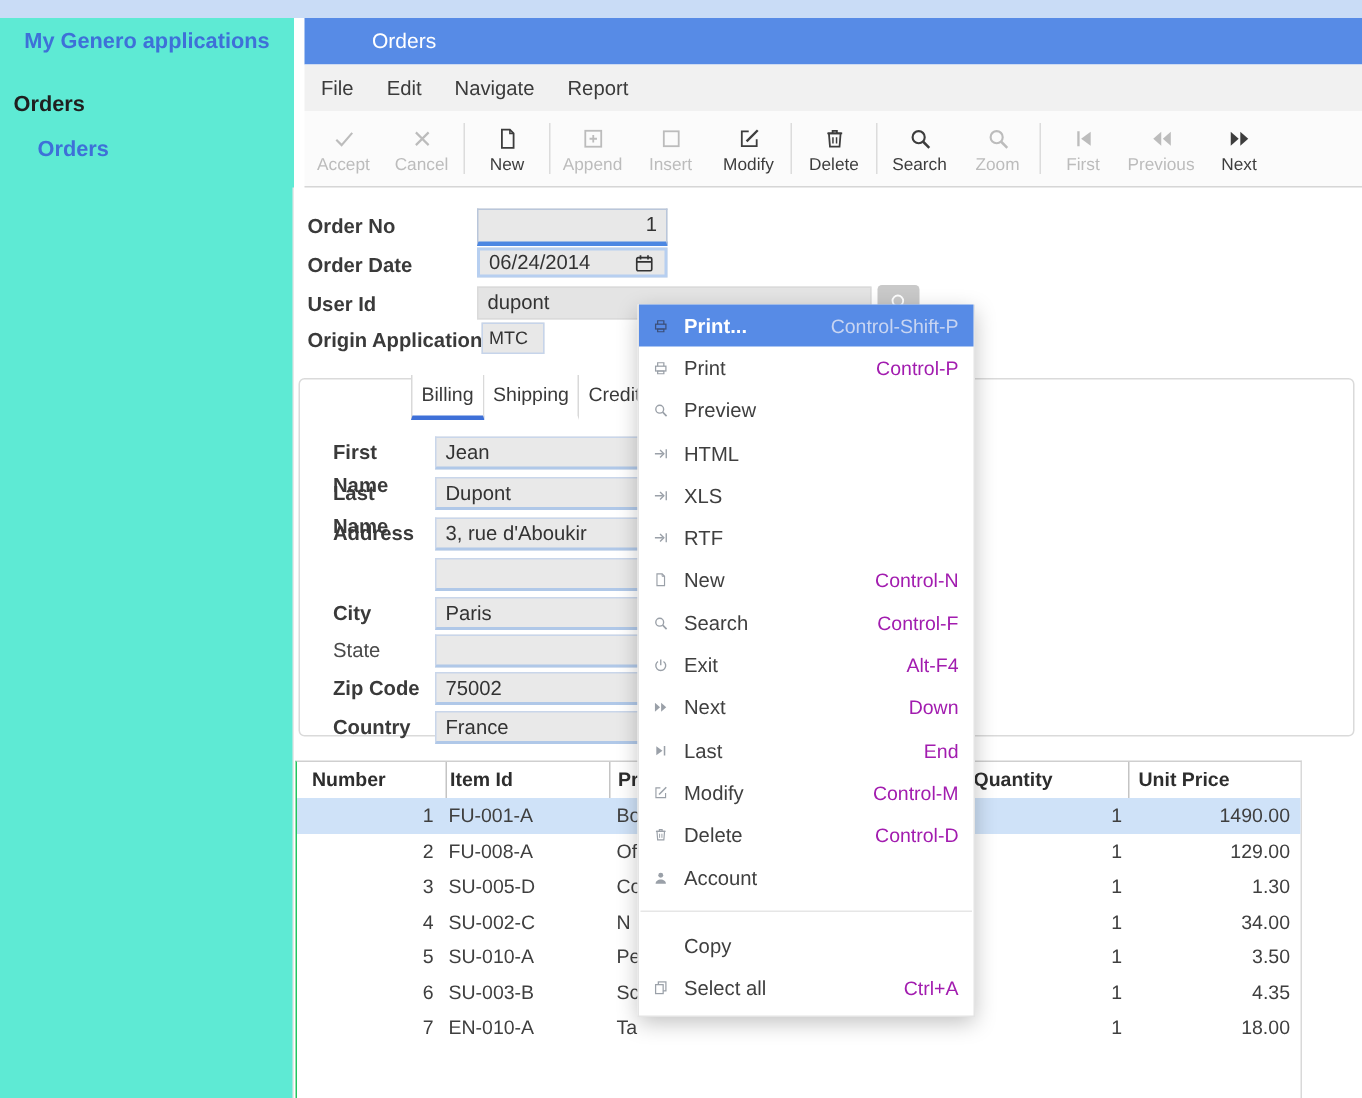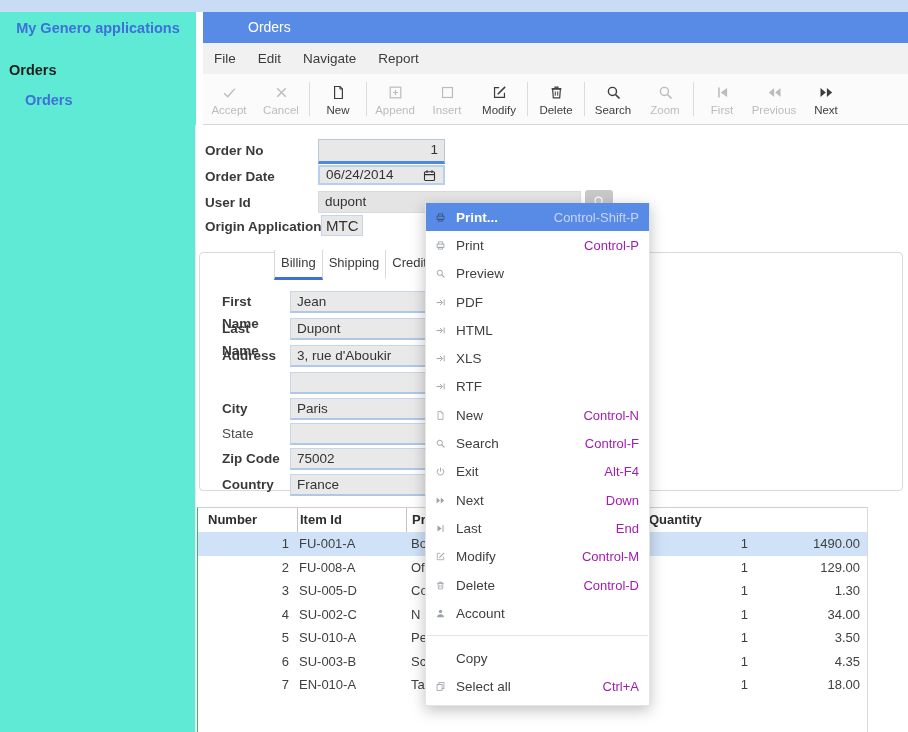--- a/index.html
+++ b/index.html
@@ -40,21 +40,21 @@
 
   #order-no-field{ left:318px; top:139px; width:127px; height:25px; border:1px solid #b9c6da;
                    border-bottom:3px solid #4c87e2; text-align:right; line-height:20px; }
   #order-date-field{ left:318px; top:165px; width:127px; height:20px; border:2px solid #b7cff0;
                      display:flex; align-items:center; justify-content:space-between; line-height:20px; }
   #order-date-field .ic{ width:15px; height:15px; color:#333; }
   #user-id-field{ left:318px; top:191px; width:263px; height:22px; background:#e4e4e4; border:1px solid #dadada; line-height:20px; }
   #user-id-button{ left:585px; top:190px; width:28px; height:23px; background:#c9c9c9; border-radius:3px;
                    display:flex; align-items:center; justify-content:center; color:#fff; cursor:pointer; }
   #user-id-button .ic{ width:15px; height:15px; }
-  #origin-app-field{ left:321px; top:215px; width:42px; height:21px; border:1px solid #c6d4ea; font-size:15px; line-height:19px; padding:0 4px; }
+  #origin-app-field{ left:321px; top:215px; width:42px; height:21px; border:1px solid #c6d4ea; font-size:12px; line-height:19px; padding:0 4px; }
 
   
   #group-box{ left:199px; top:252px; width:704px; height:239px; border:1px solid #dadada; border-radius:4px; }
   #tab-strip{ left:274px; top:250px; height:30px; display:flex; background:#fff; z-index:2; }
   .tab{ padding:0 6px; font-size:13px; line-height:26px; color:#3a3a3a; border-right:1px solid #d9d9d9;
         border-bottom:3px solid transparent; cursor:pointer; background:#fff; }
   .tab:first-child{ border-left:1px solid #d9d9d9; }
   .tab.active{ border-bottom:3px solid #3e70d8; }
 
   .bf-row{ position:absolute; left:0; width:100%; height:22px; }
@@ -332,20 +332,21 @@
       <div class="bf-field">France</div>
     </div>
   </div>
 
 <div id="items-table" class="abs">
   <div id="table-head" class="t-grid t-head">
       <div class="hc" style="padding-left: 10px;">Number</div>
       <div class="hc sep" style="padding-left: 2px;">Item Id</div>
       <div class="hc sep" style="padding-left: 5px;">Pr</div>
       <div class="hc sep" style="padding-left: 8px;">Quantity</div>
+      <div class="hc sep" style="padding-left: 6px;">Unit Price</div>
     </div>
   <div id="table-body">
       <div class="t-grid t-row selected">
         <div class="tc al-r" style="padding-left: 0px; padding-right: 8px;">1</div>
         <div class="tc" style="padding-left: 2px; padding-right: 0px;">FU-001-A</div>
         <div class="tc" style="padding-left: 5px; padding-right: 0px;">Bo</div>
         <div class="tc al-r" style="padding-left: 0px; padding-right: 4px;">1</div>
         <div class="tc al-r" style="padding-left: 0px; padding-right: 7px;">1490.00</div>
       </div>
       <div class="t-grid t-row">
@@ -420,29 +421,20 @@
       </span>
       <span class="cm-label">Preview</span>
       <span class="cm-shortcut"></span>
     </div>
     <div class="cm-item">
       <span class="cm-ic">
         <svg class="ic">
           <use href="#sym-export"></use>
         </svg>
       </span>
-      <span class="cm-label">PDF</span>
-      <span class="cm-shortcut"></span>
-    </div>
-    <div class="cm-item">
-      <span class="cm-ic">
-        <svg class="ic">
-          <use href="#sym-export"></use>
-        </svg>
-      </span>
       <span class="cm-label">HTML</span>
       <span class="cm-shortcut"></span>
     </div>
     <div class="cm-item">
       <span class="cm-ic">
         <svg class="ic">
           <use href="#sym-export"></use>
         </svg>
       </span>
       <span class="cm-label">XLS</span>

